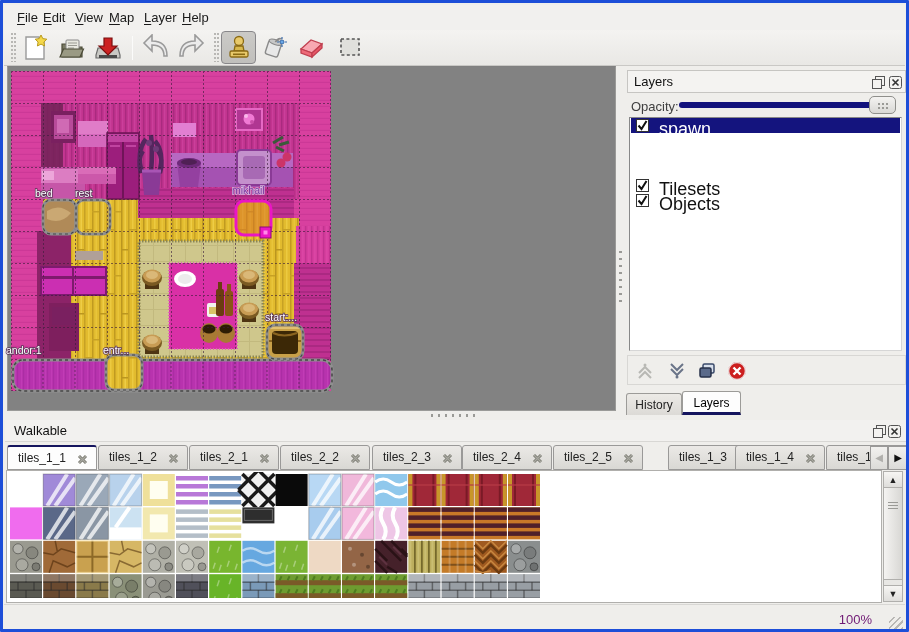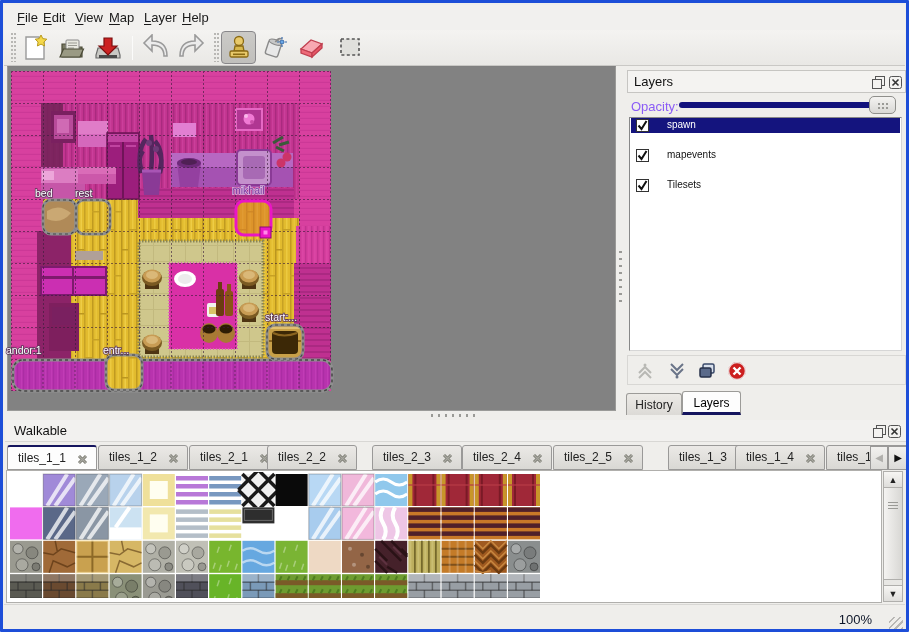--- a/index.html
+++ b/index.html
@@ -17,31 +17,31 @@
 
 .canvas { position:absolute; left:4px; top:63px; width:609px; height:345px; background:#828282; border:1px solid #9a9a98; border-top-color:#808080; }
 .vsplit { position:absolute; left:613px; top:63px; width:10px; height:345px; background:#efeeeb; }
 .vsplit .dots { position:absolute; left:3px; top:185px; width:3px; height:55px; background-image:repeating-linear-gradient(to bottom,#9a9a96 0 2px,transparent 2px 7px); }
 .hsplit { position:absolute; left:1px; top:408px; width:907px; height:8px; background:#efeeeb; }
 .hsplit .dots { position:absolute; left:427px; top:3px; width:44px; height:3px; background-image:repeating-linear-gradient(to right,#9a9a96 0 2px,transparent 2px 7px); }
 
 .dock { position:absolute; left:623px; top:63px; width:285px; height:345px; background:#efeeeb; }
 .dtitle { position:absolute; left:1px; top:4px; width:279px; height:23px; background:#f4f3f1; border:1px solid #c6c5c2; }
 .dtitle span { position:absolute; left:6px; top:3px; font-size:13px; color:#111; }
-.opac { position:absolute; left:5px; top:33px; font-size:13px; color:#8b5cf6; }
+.opac { position:absolute; left:5px; top:33px; font-size:13px; color:#404040; }
 .slider { position:absolute; left:49px; top:29px; width:222px; height:20px; }
 .strack { position:absolute; left:4px; right:6px; top:7px; height:6px; background:#12127c; border-radius:3px; }
 .shandle { position:absolute; right:1px; top:1px; width:27px; height:18px; background:linear-gradient(#f4f3f1,#d9d8d5); border:1px solid #8f8f8b; border-radius:5px; }
 .shandle::after { content:""; position:absolute; left:7px; top:5px; width:13px; height:8px; background-image:radial-gradient(#9a9a96 1px, transparent 1.2px); background-size:4px 4px; }
 .llist { position:absolute; left:3px; top:51px; width:273px; height:234px; background:#fff; border:1px solid #888; border-right-color:#d6d6d6; border-bottom-color:#d6d6d6; overflow:hidden; }
 .lrow { position:absolute; left:1px; right:1px; height:15px; }
 .lrow.sel { background:#14147e; }
 .lrow .cb { position:absolute; left:5px; top:1px; width:13px; height:13px; background:#fff; border:1px solid #333; }
 .lrow .cb svg { position:absolute; left:-1px; top:-1px; }
-.lrow .lbl { position:absolute; left:36px; top:1px; font-size:10px; color:#111; }
+.lrow .lbl { position:absolute; left:28px; top:1px; font-size:18px; color:#111; }
 .lrow.sel .lbl { color:#fff; }
 .btnrow { position:absolute; left:1px; top:289px; width:279px; height:30px; background:#efeeeb; border:1px solid #d8d7d4; }
 .btnrow svg { position:absolute; top:5px; }
 .dtabs { position:absolute; left:0; top:323px; width:237px; height:26px; }
 .dtab { position:absolute; top:2px; height:24px; font-size:12px; text-align:center; padding-top:4px; }
 .dtab.inactive { background:linear-gradient(#eceae6,#dcdad6); border:1px solid #9c9b98; border-bottom:none; border-radius:3px 3px 0 0; color:#222; top:4px; height:22px; }
 .dtab.active { background:#fdfdfd; border:1px solid #9c9b98; border-bottom:3px solid #15155e; border-radius:3px 3px 0 0; }
 
 .tsets { position:absolute; left:1px; top:416px; width:907px; height:185px; background:#efeeeb; }
 .tstitle { position:absolute; left:1px; top:1px; width:905px; height:22px; background:#f2f1ef; border-bottom:1px solid #d8d7d4; }
@@ -54,21 +54,21 @@
 .tscroll { position:absolute; left:866px; top:4px; width:18px; height:24px; background:linear-gradient(#f2f1ef,#dcdbd8); border:1px solid #9a9998; color:#b0afac; text-align:center; font-size:10px; padding-top:5px; }
 .tscroll2 { position:absolute; left:884px; top:4px; width:20px; height:24px; background:linear-gradient(#f2f1ef,#dcdbd8); border:1px solid #9a9998; color:#111; text-align:center; font-size:10px; padding-top:5px; }
 .tilepanel { position:absolute; left:2px; top:51px; width:876px; height:133px; background:#fff; border:1px solid #b0afac; }
 .vsb { position:absolute; left:879px; top:52px; width:20px; height:131px; background:#e8e7e4; border:1px solid #b0afac; }
 .vsb .up,.vsb .dn { position:absolute; left:0; width:18px; height:16px; background:linear-gradient(#f6f5f3,#dfdedb); border-bottom:1px solid #b0afac; text-align:center; font-size:9px; color:#222; padding-top:3px; }
 .vsb .dn { bottom:0; border-top:1px solid #b0afac; border-bottom:none; }
 .vsb .handle { position:absolute; left:0; top:16px; width:18px; height:92px; background:linear-gradient(to right,#f4f3f1,#d8d7d4); border-bottom:1px solid #b0afac; }
 .vsb .handle::after { content:""; position:absolute; left:4px; top:14px; width:10px; height:8px; background-image:repeating-linear-gradient(to bottom,#9a9a96 0 1px,transparent 1px 3px); }
 
 .status { position:absolute; left:1px; right:1px; top:601px; height:29px; background:#efeeeb; border-top:1px solid #d8d7d4; }
-.status .pct { position:absolute; right:33px; top:7px; font-size:13px; color:#0f172a; }
+.status .pct { position:absolute; right:33px; top:7px; font-size:13px; color:#701a75; }
 .grip { position:absolute; right:2px; bottom:2px; width:14px; height:14px; background-image:repeating-linear-gradient(135deg,transparent 0 3px,#b8b7b4 3px 4.5px); }
 .fbtn { position:absolute; width:13px; height:13px; }
 </style></head>
 <body>
 <div class="win">
   <div class="menubar">
     <span style="left:13px"><u>F</u>ile</span>
     <span style="left:39px"><u>E</u>dit</span>
     <span style="left:71px"><u>V</u>iew</span>
     <span style="left:105px"><u>M</u>ap</span>
@@ -351,35 +351,35 @@
       </div>
     <div class="llist">
       <div class="lrow sel" style="top:0px">
           <span class="cb">
             <svg width="13" height="13" viewBox="0 0 13 13">
               <path d="M2.5 6.5 l3 3.5 5 -8" fill="none" stroke="#111" stroke-width="2"></path>
             </svg>
           </span>
           <span class="lbl">spawn</span>
         </div>
-<div class="lrow" style="top:30px">
-          <span class="cb">
-            <svg width="13" height="13" viewBox="0 0 13 13">
-              <path d="M2.5 6.5 l3 3.5 5 -8" fill="none" stroke="#111" stroke-width="2"></path>
-            </svg>
-          </span>
-          <span class="lbl">mapevents</span>
-        </div>
 <div class="lrow" style="top:60px">
           <span class="cb">
             <svg width="13" height="13" viewBox="0 0 13 13">
               <path d="M2.5 6.5 l3 3.5 5 -8" fill="none" stroke="#111" stroke-width="2"></path>
             </svg>
           </span>
           <span class="lbl">Tilesets</span>
+        </div>
+<div class="lrow" style="top:75px">
+          <span class="cb">
+            <svg width="13" height="13" viewBox="0 0 13 13">
+              <path d="M2.5 6.5 l3 3.5 5 -8" fill="none" stroke="#111" stroke-width="2"></path>
+            </svg>
+          </span>
+          <span class="lbl">Objects</span>
         </div>
     </div>
     <div class="btnrow">
       <svg style="left:7px" width="20" height="20" viewBox="0 0 20 20">
           <circle cx="10" cy="4" r="1.5" fill="#b8b8b4"></circle>
           <path d="M4 12 l6 -6 6 6 M4 17 l6 -6 6 6" fill="none" stroke="#b8b8b4" stroke-width="2"></path>
         </svg>
       <svg style="left:39px" width="20" height="20" viewBox="0 0 20 20">
           <circle cx="10" cy="16" r="1.5" fill="#6a7488"></circle>
           <path d="M4 3 l6 6 6 -6 M4 8 l6 6 6 -6" fill="none" stroke="#6a7488" stroke-width="2"></path>
@@ -426,21 +426,21 @@
             <path d="M2 2 l7 7 M9 2 l-7 7" stroke="#a8a8a0" stroke-width="1.2"></path>
           </svg>
         </div>
 <div class="ttab" style="left:185px">
           <span>tiles_2_1</span>
           <svg width="11" height="11" viewBox="0 0 11 11">
             <path d="M2 2 l7 7 M9 2 l-7 7" stroke="#7d7d75" stroke-width="3"></path>
             <path d="M2 2 l7 7 M9 2 l-7 7" stroke="#a8a8a0" stroke-width="1.2"></path>
           </svg>
         </div>
-<div class="ttab" style="left:263px">
+<div class="ttab" style="left:276px">
           <span>tiles_2_2</span>
           <svg width="11" height="11" viewBox="0 0 11 11">
             <path d="M2 2 l7 7 M9 2 l-7 7" stroke="#7d7d75" stroke-width="3"></path>
             <path d="M2 2 l7 7 M9 2 l-7 7" stroke="#a8a8a0" stroke-width="1.2"></path>
           </svg>
         </div>
 <div class="ttab" style="left:368px">
           <span>tiles_2_3</span>
           <svg width="11" height="11" viewBox="0 0 11 11">
             <path d="M2 2 l7 7 M9 2 l-7 7" stroke="#7d7d75" stroke-width="3"></path>

